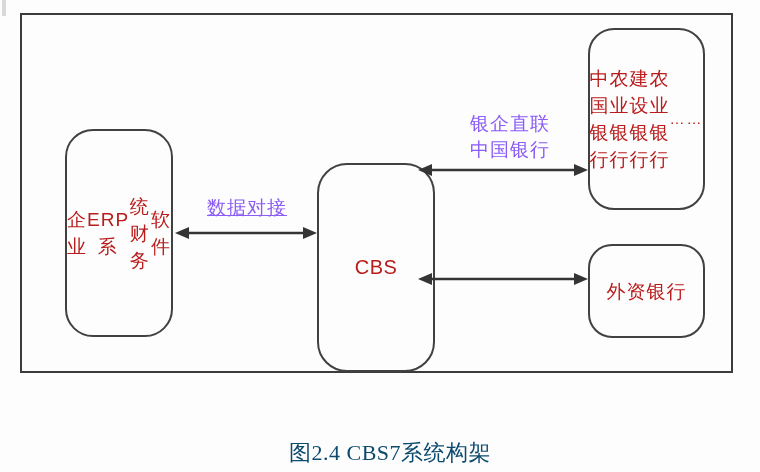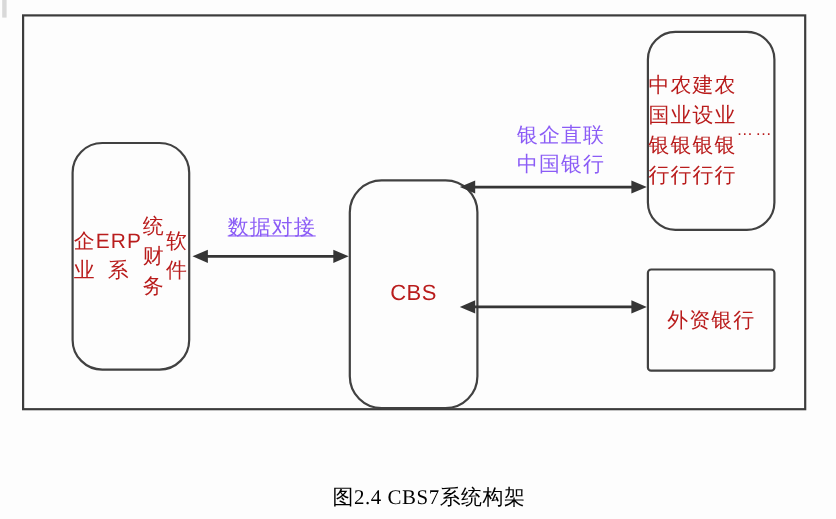--- a/index.html
+++ b/index.html
@@ -62,21 +62,21 @@
     top: 28px;
     width: 117px;
     height: 182px;
     border-radius: 26px;
   }
   .node-foreign {
     left: 588px;
     top: 244px;
     width: 117px;
     height: 94px;
-    border-radius: 4px;
+    border-radius: 24px;
   }
   .node-line {
     display: block;
   }
   .dots-line {
     font-size: 15px;
     letter-spacing: 2px;
     line-height: 24px;
   }
   .arrow-layer {
@@ -111,23 +111,23 @@
     top: 296px;
     width: 126px;
     letter-spacing: 0.5px;
   }
   .caption {
     position: absolute;
     left: 240px;
     top: 441px;
     width: 300px;
     text-align: center;
-    color: #000000;
+    color: #0c4a6e;
     font-family: "Liberation Serif", serif;
-    font-size: 19px;
+    font-size: 22px;
     line-height: 24px;
     letter-spacing: 0.5px;
   }
   .scan-artifact {
     position: absolute;
     left: 2px;
     top: 0;
     width: 4px;
     height: 16px;
     background: #d9d9d9;

